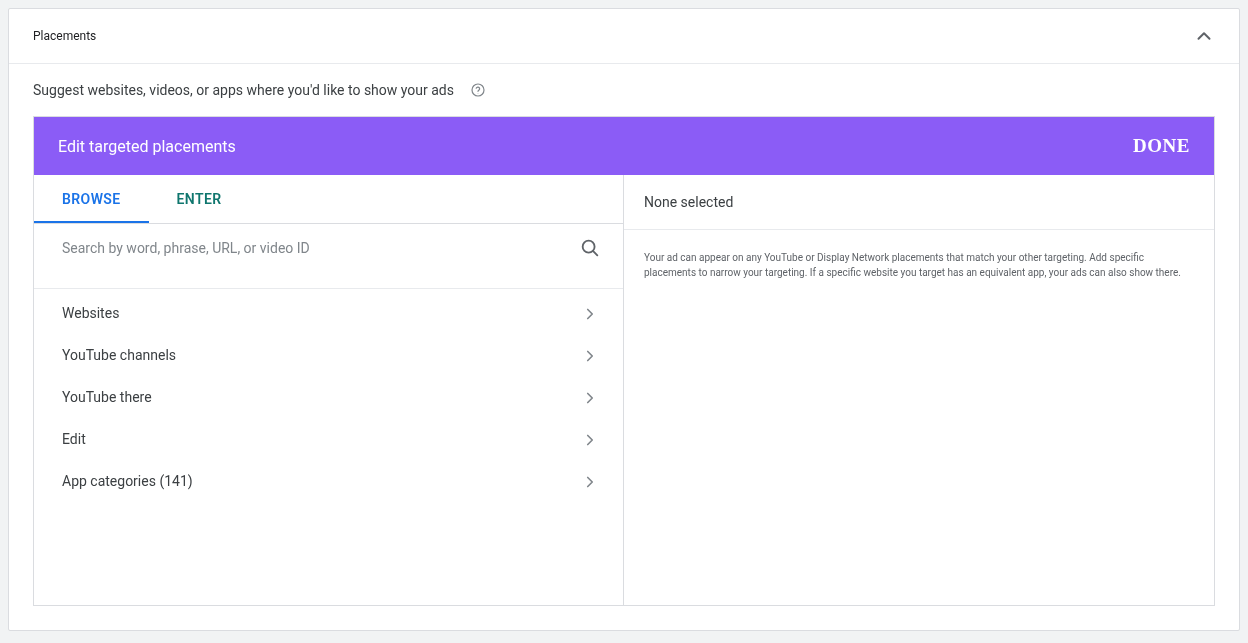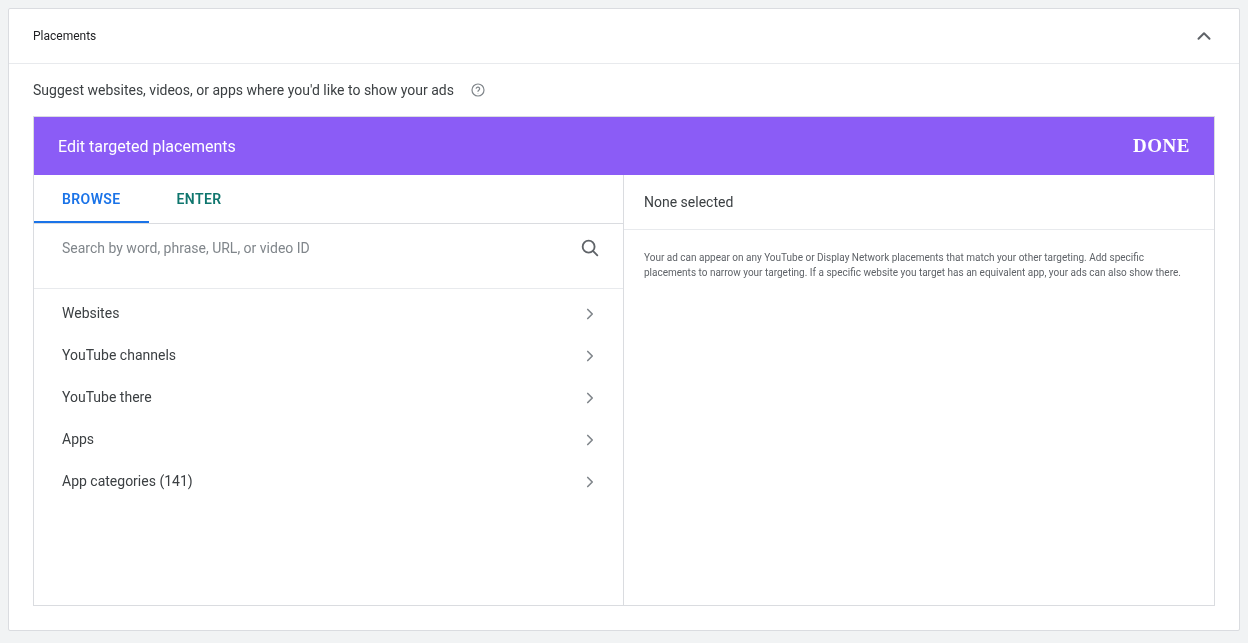--- a/index.html
+++ b/index.html
@@ -239,21 +239,21 @@
             </div>
             <div class="cat-item">
               <span>YouTube there</span>
               <span class="chevron-right">
                 <svg viewBox="0 0 24 24" fill="none" stroke="currentColor" stroke-width="2.2" stroke-linecap="round" stroke-linejoin="round">
                     <polyline points="9 6 15 12 9 18"></polyline>
                   </svg>
               </span>
             </div>
             <div class="cat-item">
-              <span>Apps</span>
+              <span>Edit</span>
               <span class="chevron-right">
                 <svg viewBox="0 0 24 24" fill="none" stroke="currentColor" stroke-width="2.2" stroke-linecap="round" stroke-linejoin="round">
                     <polyline points="9 6 15 12 9 18"></polyline>
                   </svg>
               </span>
             </div>
             <div class="cat-item">
               <span>App categories (141)</span>
               <span class="chevron-right">
                 <svg viewBox="0 0 24 24" fill="none" stroke="currentColor" stroke-width="2.2" stroke-linecap="round" stroke-linejoin="round">

